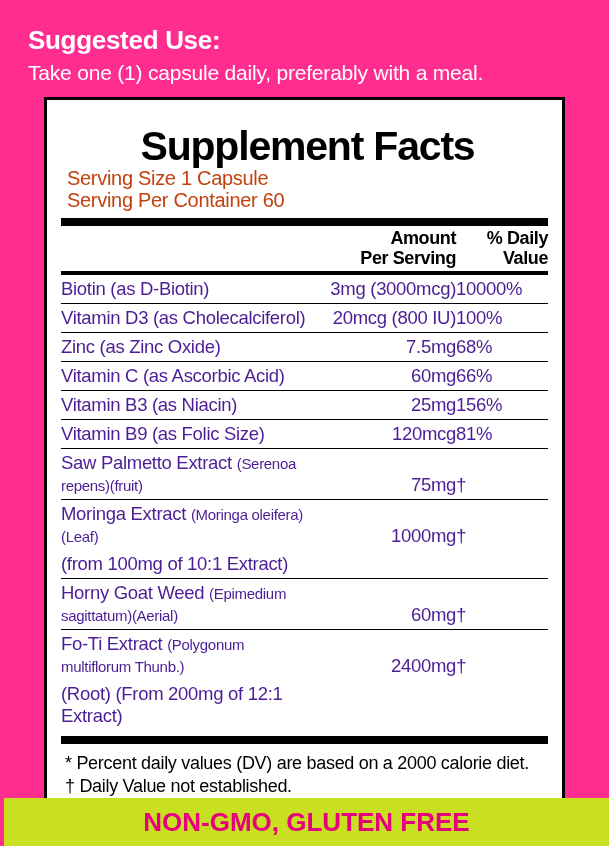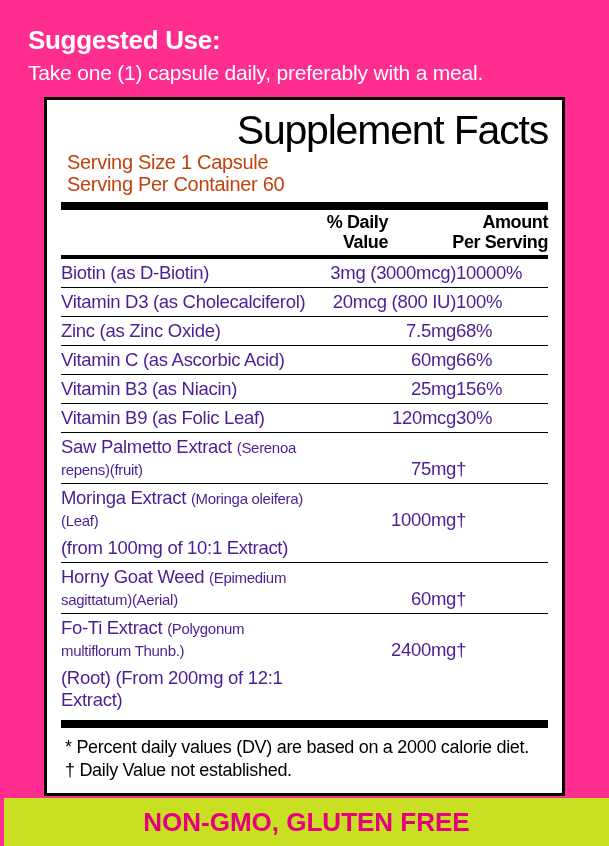--- a/index.html
+++ b/index.html
@@ -39,26 +39,27 @@
   }
   .facts-box {
     margin: 12px 44px 0 44px;
     background: #ffffff;
     border: 3px solid #000000;
     box-sizing: border-box;
     padding: 10px 14px 12px 14px;
   }
   .facts-title {
     font-size: 41px;
-    font-weight: normal;
+    font-weight: bold;
     line-height: 1.0;
     letter-spacing: -1.2px;
     color: #000;
-    text-align: right;
+    text-align: center;
     padding-left: 6px;
+    margin-top: 16px;
   }
   .serving-line {
     font-size: 20px;
     color: #c2410c;
     line-height: 1.12;
     padding-left: 6px;
     letter-spacing: -0.3px;
   }
   .rule-thick {
     border-top: 8px solid #000;
@@ -152,28 +153,28 @@
   </div>
 
   <div class="facts-box">
     <div class="facts-title">Supplement Facts</div>
     <div class="serving-line">Serving Size 1 Capsule</div>
     <div class="serving-line">Serving Per Container 60</div>
 
     <div class="rule-thick"></div>
 
     <div class="amount-head">
+      <div class="col col-amount">
+        <div>Amount</div>
+        <div>Per Serving</div>
+      </div>
       <div class="col col-dv">
         <div>% Daily</div>
         <div>Value</div>
       </div>
-      <div class="col col-amount">
-        <div>Amount</div>
-        <div>Per Serving</div>
-      </div>
     </div>
 
     <div class="rule-med"></div>
 
     <table class="facts">
       <tbody>
         <tr>
           <td class="name"><span>Biotin (as D-Biotin)</span><span class="sci"></span></td>
           <td class="amt">3mg (3000mcg)</td>
           <td class="dv">10000%</td>
@@ -192,23 +193,23 @@
           <td class="name"><span>Vitamin C (as Ascorbic Acid)</span><span class="sci"></span></td>
           <td class="amt">60mg</td>
           <td class="dv">66%</td>
         </tr>
         <tr>
           <td class="name"><span>Vitamin B3 (as Niacin)</span><span class="sci"></span></td>
           <td class="amt">25mg</td>
           <td class="dv">156%</td>
         </tr>
         <tr>
-          <td class="name"><span>Vitamin B9 (as Folic Leaf)</span><span class="sci"></span></td>
+          <td class="name"><span>Vitamin B9 (as Folic Size)</span><span class="sci"></span></td>
           <td class="amt">120mcg</td>
-          <td class="dv">30%</td>
+          <td class="dv">81%</td>
         </tr>
         <tr>
           <td class="name"><span>Saw Palmetto Extract </span><span class="sci">(Serenoa repens)(fruit)</span></td>
           <td class="amt">75mg</td>
           <td class="dv dagger">†</td>
         </tr>
         <tr class="no-line">
           <td class="name"><span>Moringa Extract </span><span class="sci">(Moringa oleifera)(Leaf)</span></td>
           <td class="amt">1000mg</td>
           <td class="dv dagger">†</td>

